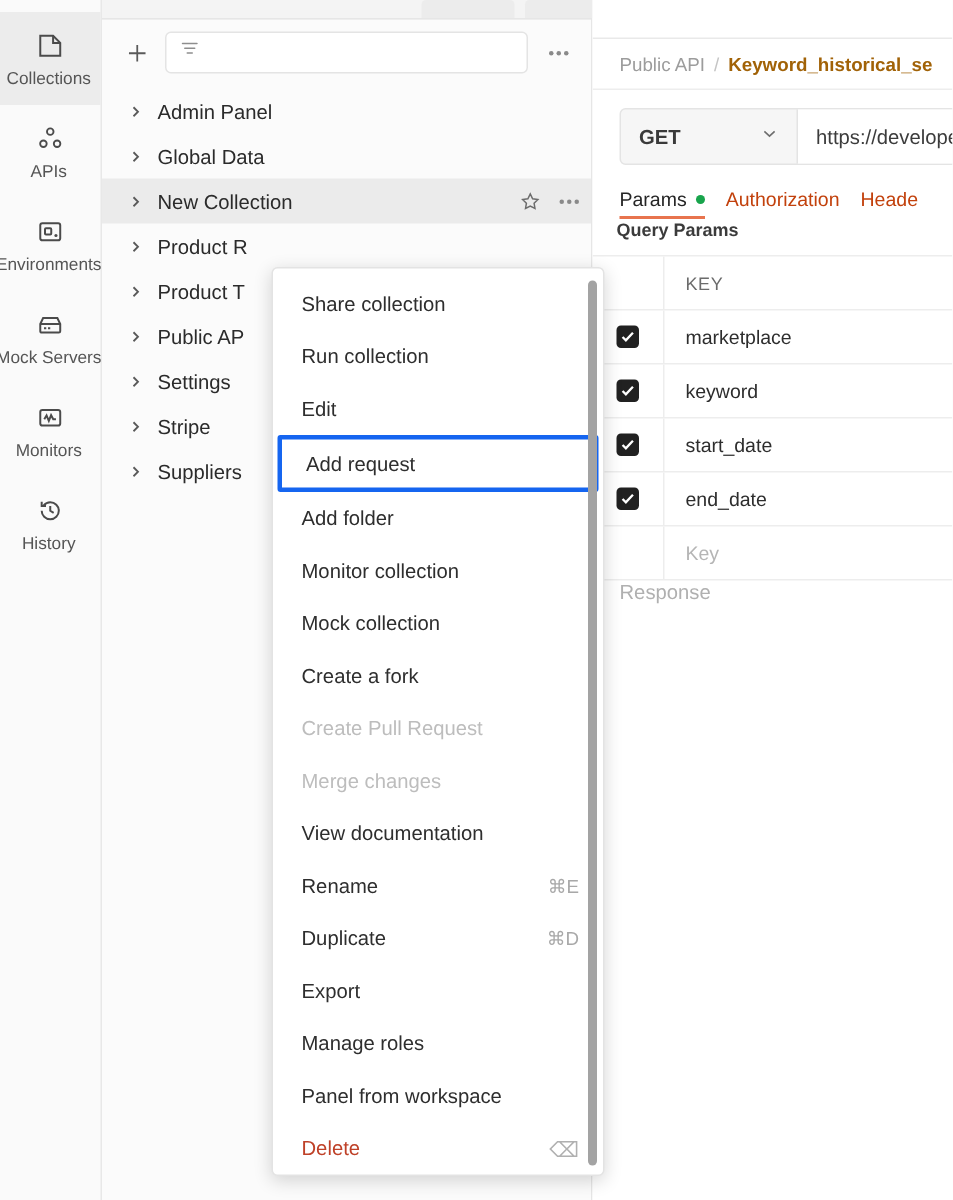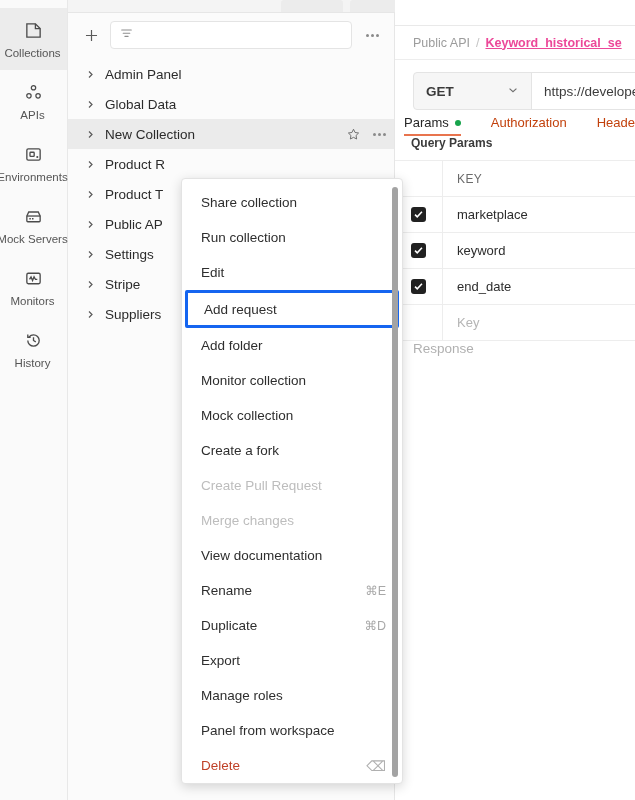--- a/index.html
+++ b/index.html
@@ -221,21 +221,21 @@
     display: flex;
     align-items: center;
     padding-left: 18px;
     gap: 6px;
     font-size: 12.5px;
     border-bottom: 1px solid #ededed;
     white-space: nowrap;
   }
   .bc-parent { color: #9c9c9c; }
   .bc-sep { color: #c4c4c4; }
-  .bc-current { color: #ec4899; font-weight: bold; text-decoration: underline; }
+  .bc-current { color: #a16207; font-weight: bold; }
 
   .url-bar {
     margin: 12px 0 0 18px;
     height: 38px;
     display: flex;
     align-items: stretch;
     border: 1px solid #e4e4e4;
     border-radius: 4px;
     background: #f6f6f6;
     width: 320px;
@@ -257,28 +257,27 @@
     padding-left: 12px;
     background: #ffffff;
     border-radius: 0 4px 4px 0;
     font-size: 13.5px;
     color: #3c3c3c;
     overflow: hidden;
     white-space: nowrap;
   }
 
   .req-tabs {
-    margin-top: 0;
+    margin-top: 10px;
     padding-left: 18px;
     display: flex;
     align-items: flex-end;
-    gap: 30px;
+    gap: 14px;
     height: 26px;
     white-space: nowrap;
-    justify-content: flex-end;
   }
   .req-tab {
     font-size: 13px;
     color: #c2410c;
     padding-bottom: 6px;
     display: flex;
     align-items: center;
     gap: 6px;
     cursor: pointer;
     position: relative;
@@ -660,20 +659,30 @@
         <div class="pt-cell-check">
           <span class="checkbox">
             <svg viewBox="0 0 14 14" width="11" height="11" fill="none" stroke="#ffffff" stroke-width="2">
                 <path d="M2.6 7.2l2.8 2.8 6-6.4"></path>
               </svg>
           </span>
         </div>
         <div class="pt-cell-key">keyword</div>
       </div>
 
+      <div class="pt-row">
+        <div class="pt-cell-check">
+          <span class="checkbox">
+            <svg viewBox="0 0 14 14" width="11" height="11" fill="none" stroke="#ffffff" stroke-width="2">
+                <path d="M2.6 7.2l2.8 2.8 6-6.4"></path>
+              </svg>
+          </span>
+        </div>
+        <div class="pt-cell-key">start_date</div>
+      </div>
 
       <div class="pt-row">
         <div class="pt-cell-check">
           <span class="checkbox">
             <svg viewBox="0 0 14 14" width="11" height="11" fill="none" stroke="#ffffff" stroke-width="2">
                 <path d="M2.6 7.2l2.8 2.8 6-6.4"></path>
               </svg>
           </span>
         </div>
         <div class="pt-cell-key">end_date</div>

